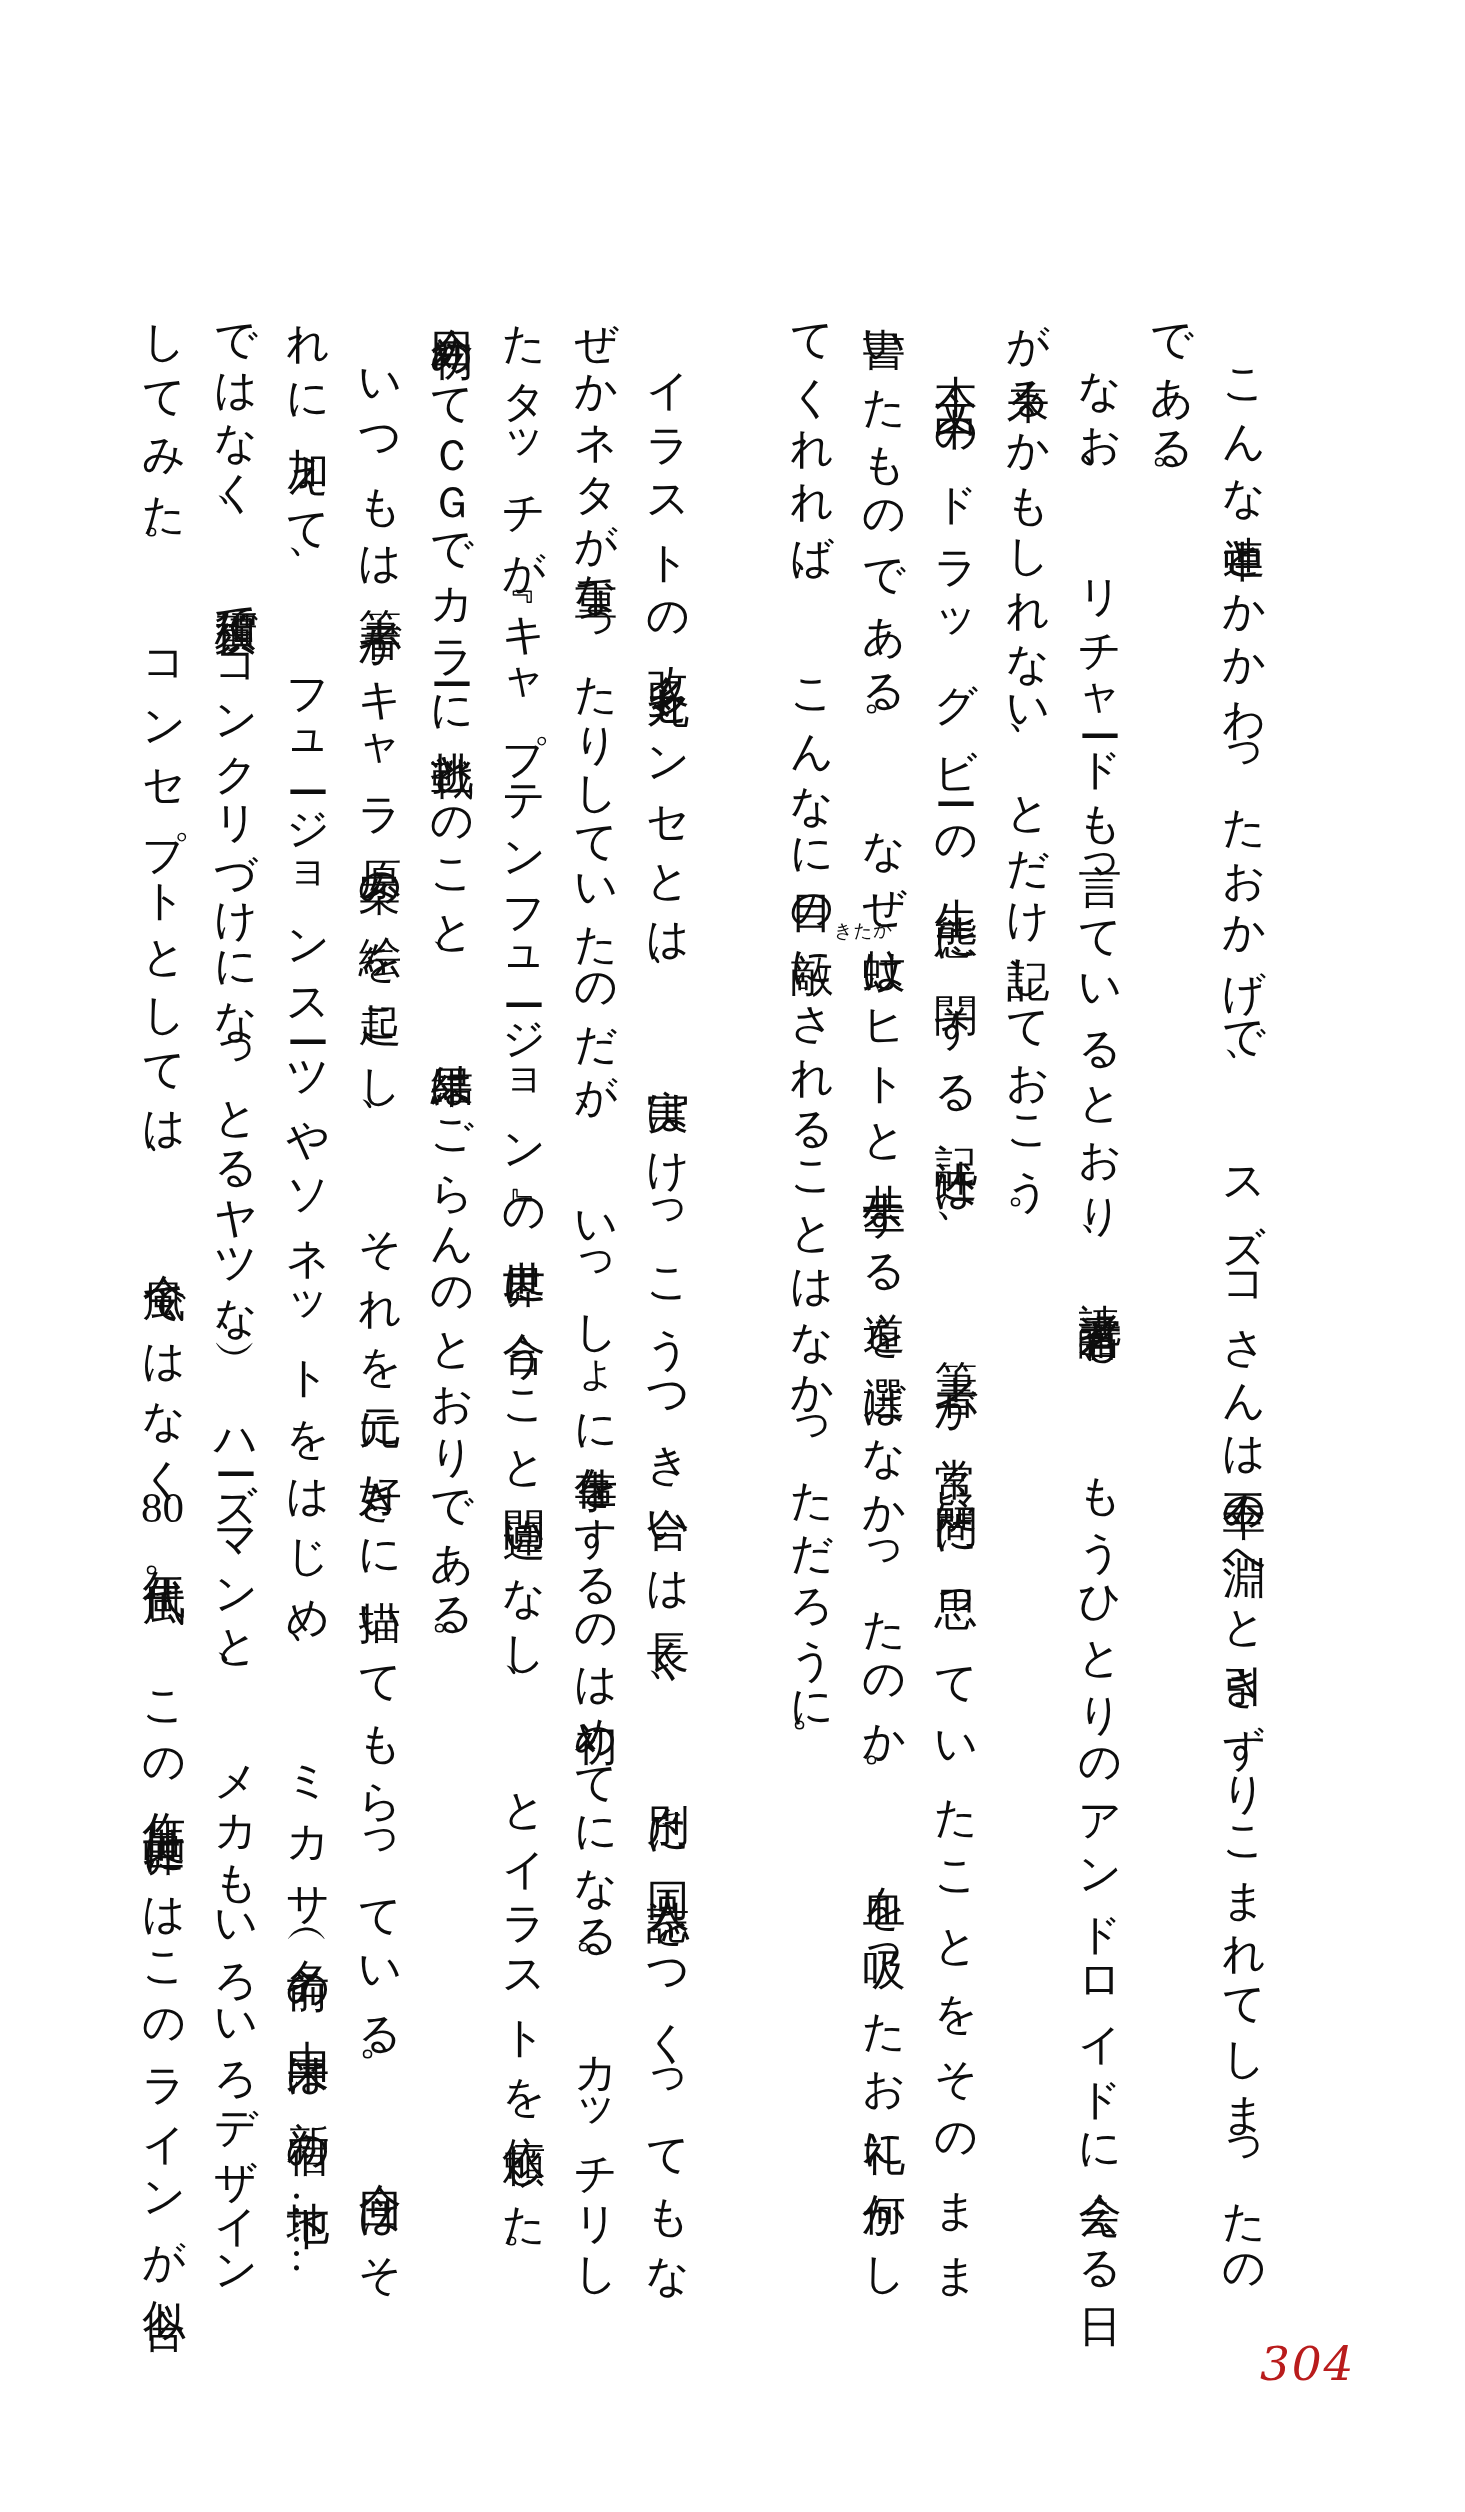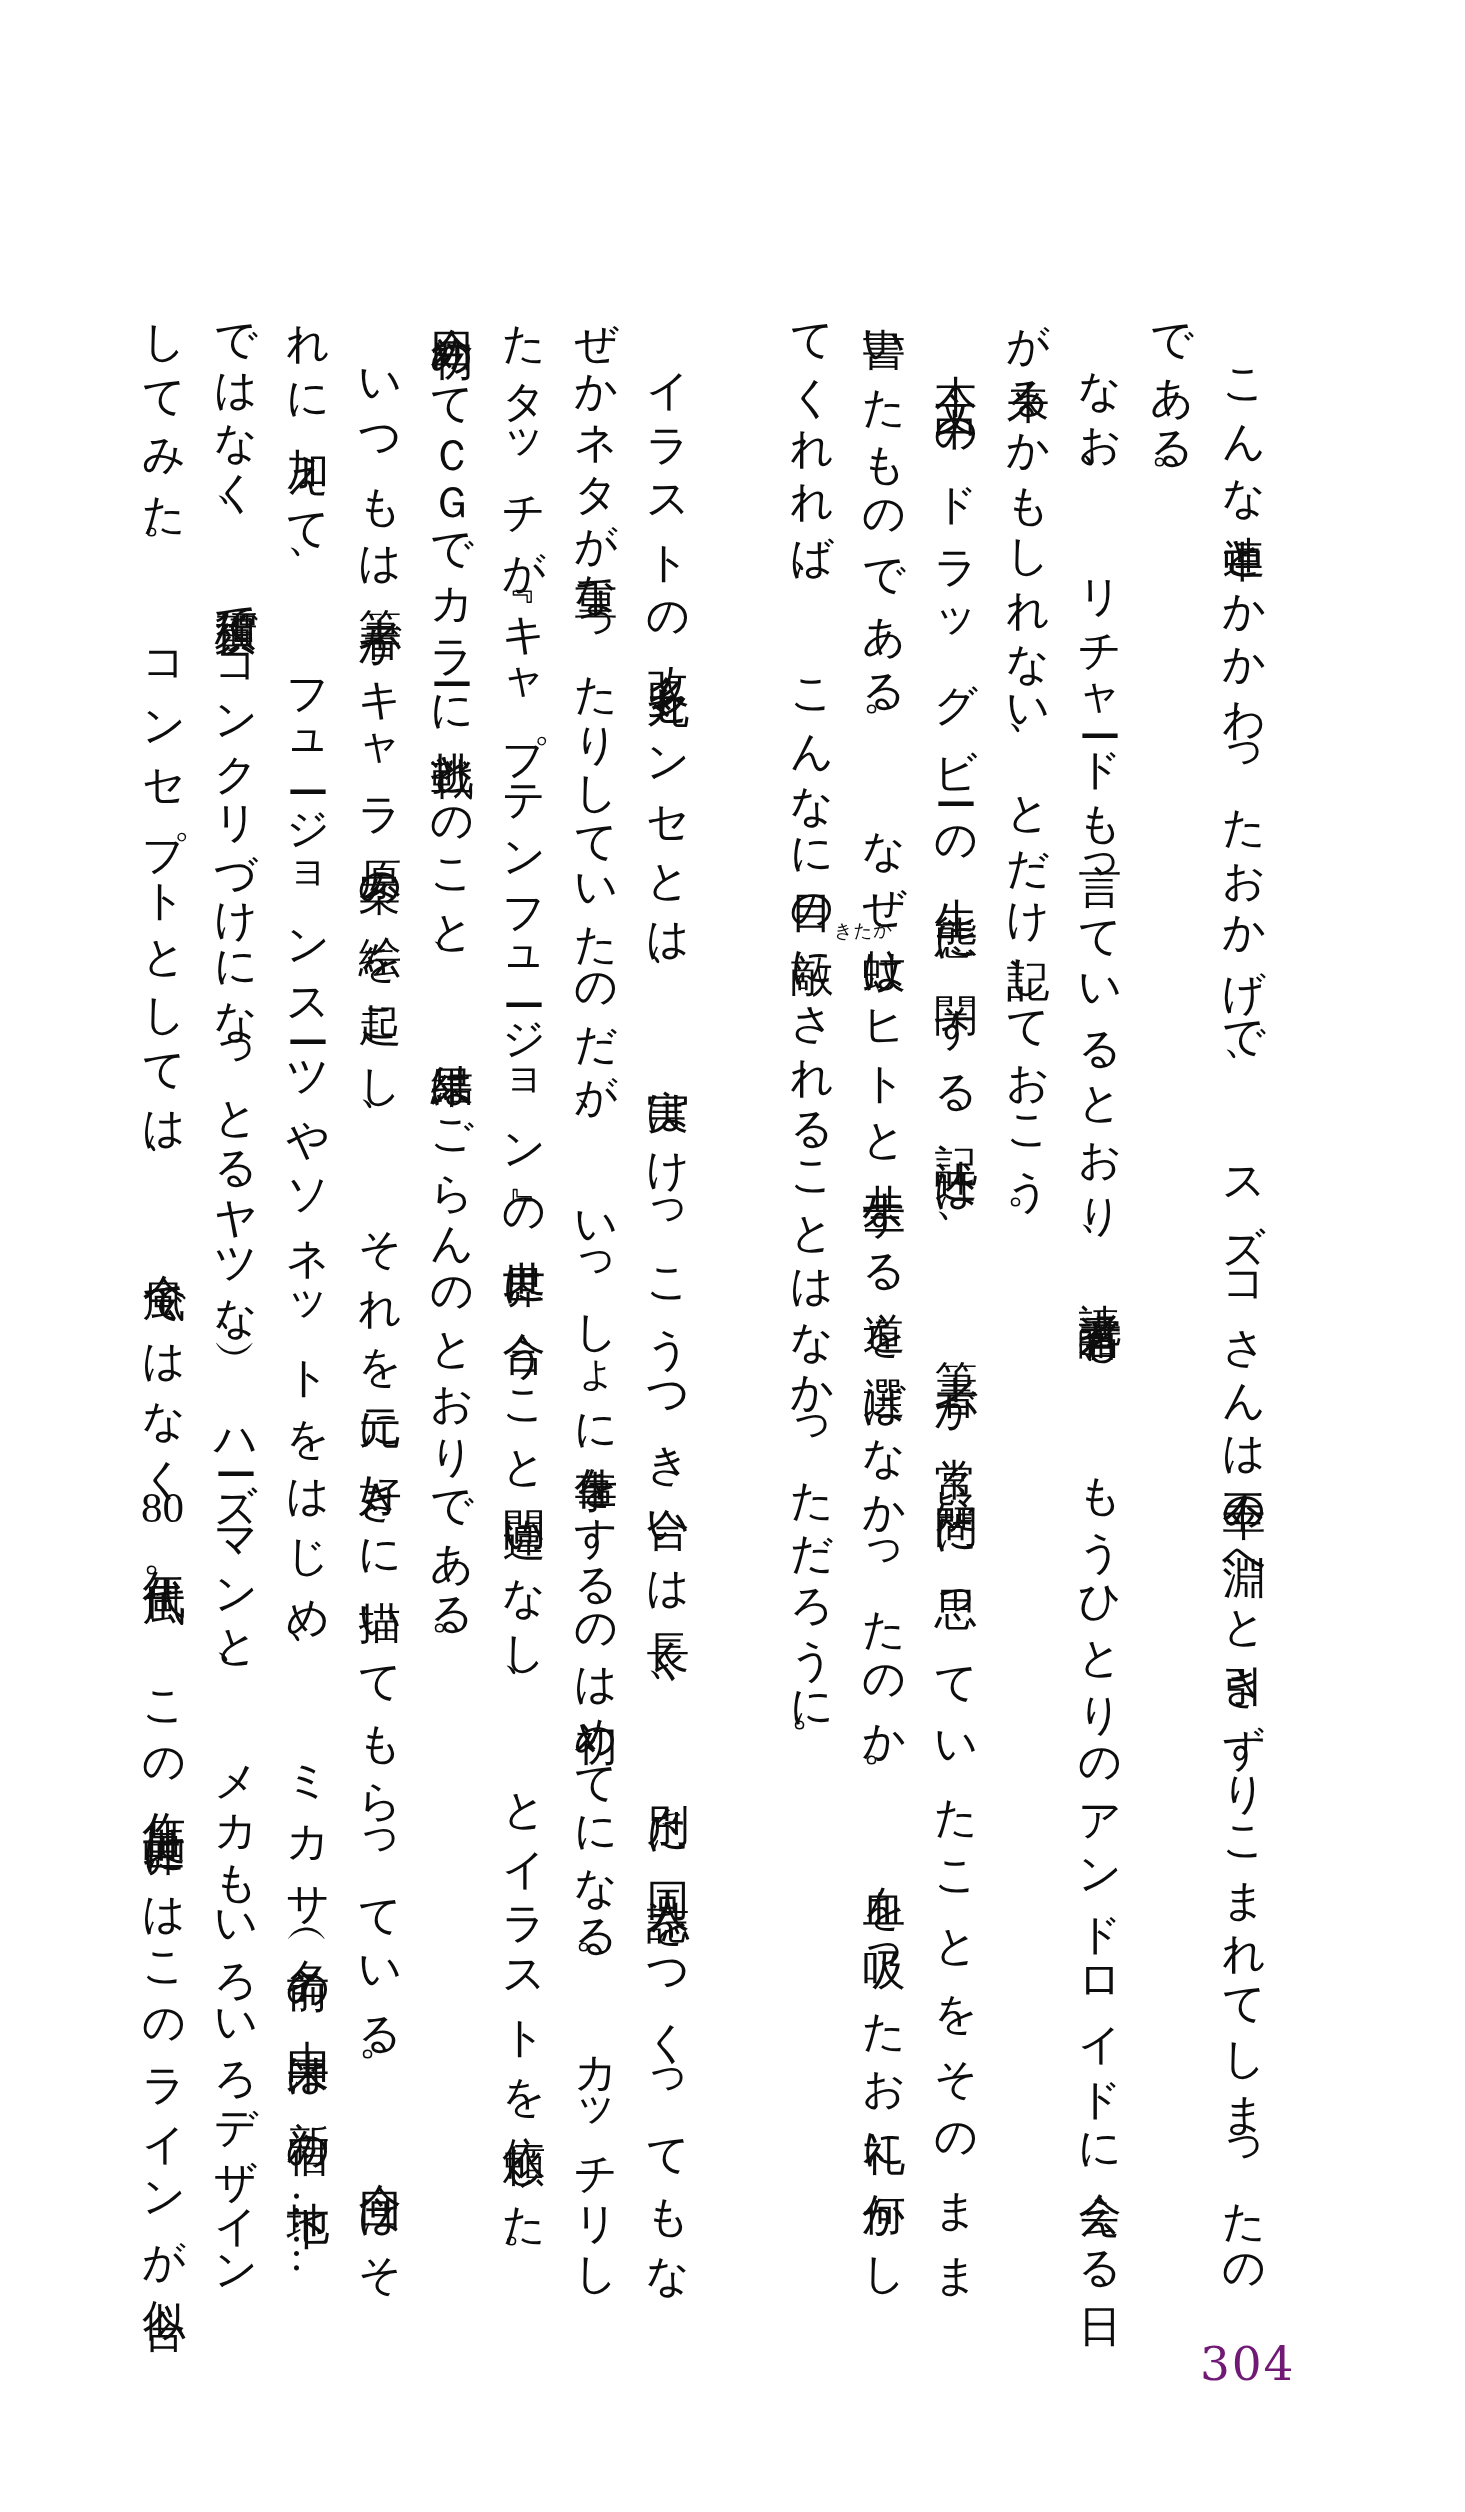--- a/index.html
+++ b/index.html
@@ -45,25 +45,26 @@
     top: -9.3px;
     font-size: 18.6px;
     letter-spacing: 0.9px;
     line-height: 1.05;
     text-align: start;
     text-indent: 0;
   }
   .tcy { text-combine-upright: all; }
   .page-number {
     position: absolute;
-    left: 1200px;
+    left: 1260px;
     top: 2336px;
     font-size: 47px;
+    font-style: italic;
     letter-spacing: 1.9px;
-    color: #701a75;
+    color: #b91c1c;
     font-family: "DejaVu Serif", "Liberation Serif", serif;
   }
 </style>
 </head>
 <body>
 
 <div class="text-block">
     <div class="column full indent">こんな連中とかかわったおかげで、　スズコさんは不幸の淵へと引きずりこまれてしまったの</div>
     <div class="column short">である。</div>
     <div class="column full indent">なお、　リチャードも言っているとおり、読者諸君も、　もうひとりのアンドロイドに会える日</div>

